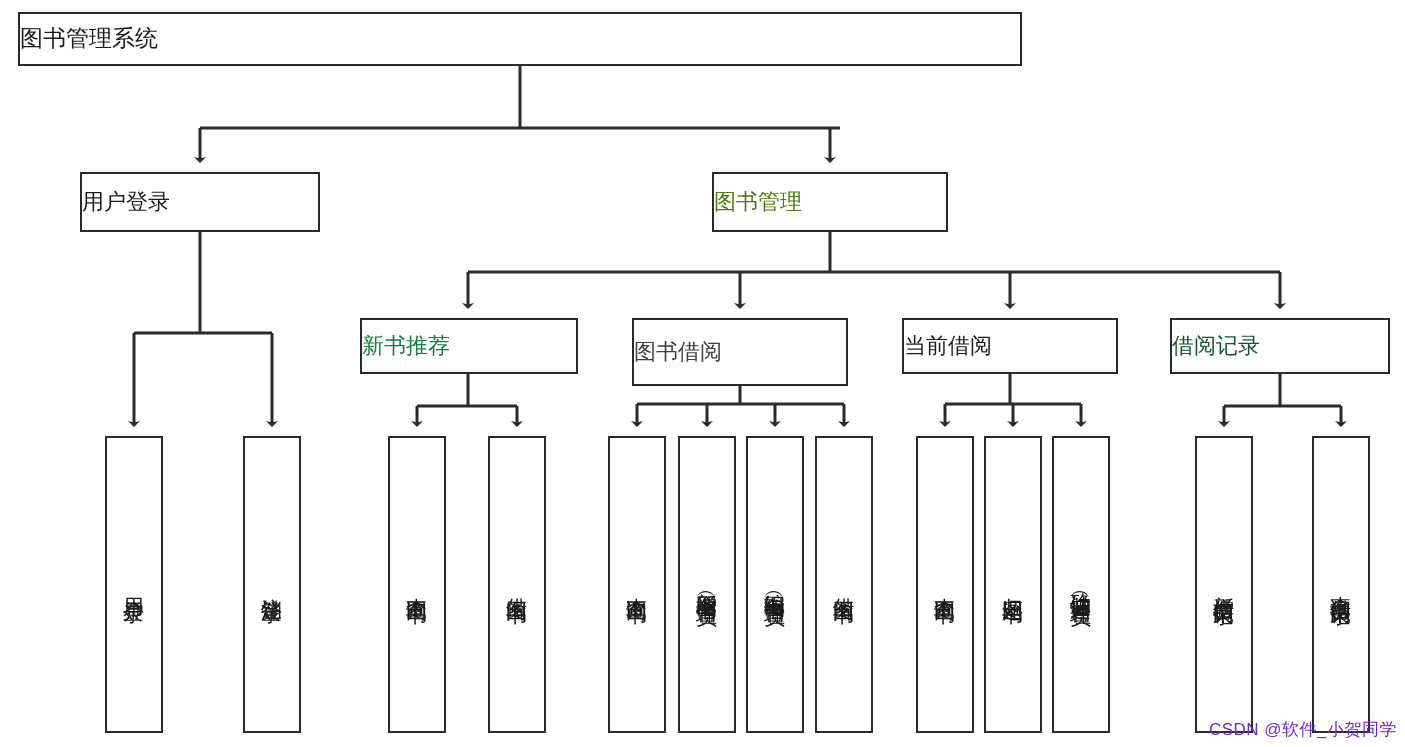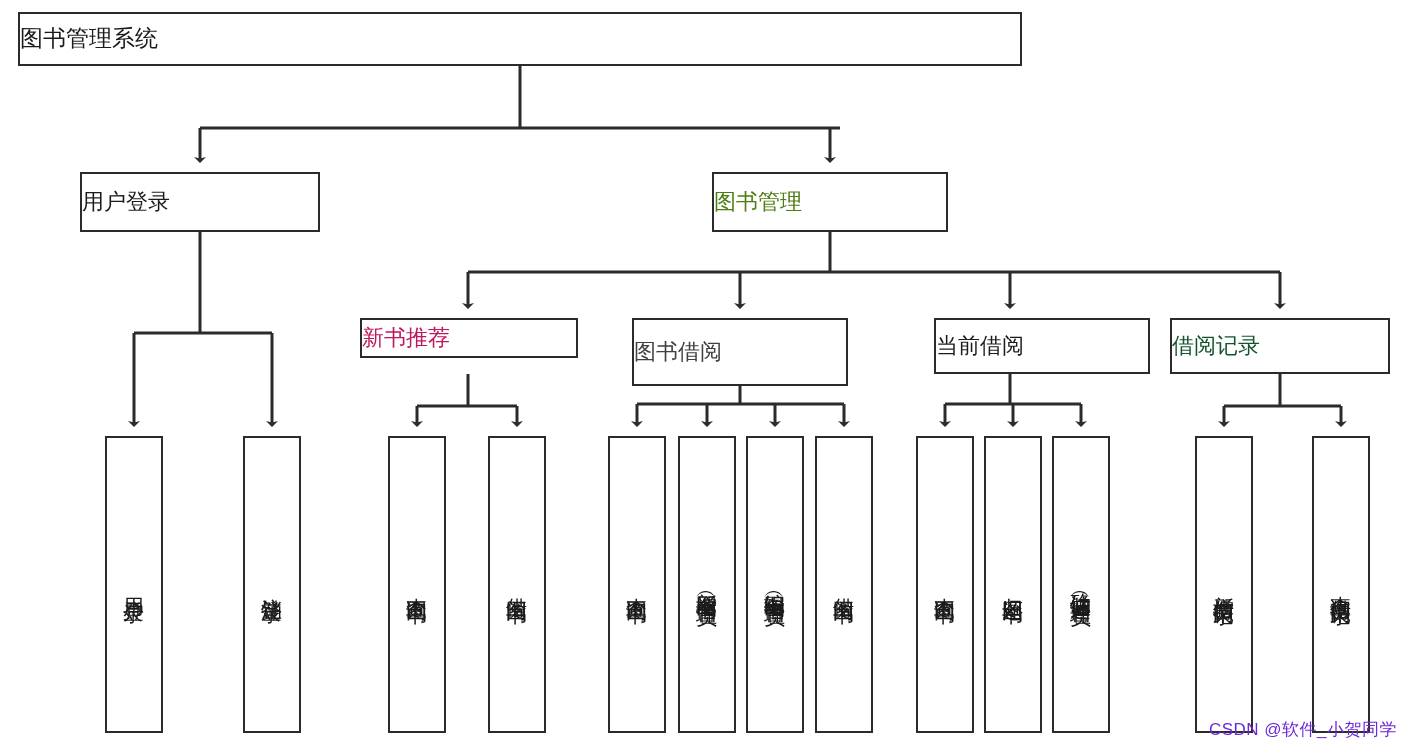--- a/index.html
+++ b/index.html
@@ -140,27 +140,27 @@
     <span class="node-label">图书管理系统</span>
   </div>
 
   <div class="node level2" style="left: 80px; top: 172px; width: 240px; height: 60px; border-color: rgb(43, 43, 43); background: rgb(255, 255, 255); color: rgb(27, 27, 27);">
     <span class="node-label">用户登录</span>
   </div>
   <div class="node level2" style="left: 712px; top: 172px; width: 236px; height: 60px; border-color: rgb(43, 43, 43); background: rgb(255, 255, 255); color: #4d7c0f;">
     <span class="node-label">图书管理</span>
   </div>
 
-  <div class="node level3" style="left: 360px; top: 318px; width: 218px; height: 40px; border-color: rgb(43, 43, 43); background: rgb(255, 255, 255); color: #be185d;">
+  <div class="node level3" style="left: 360px; top: 318px; width: 218px; height: 56px; border-color: rgb(43, 43, 43); background: rgb(255, 255, 255); color: #15803d;">
     <span class="node-label">新书推荐</span>
   </div>
   <div class="node level3" style="left: 632px; top: 318px; width: 216px; height: 68px; border-color: rgb(43, 43, 43); background: rgb(255, 255, 255); color: #404040;">
     <span class="node-label">图书借阅</span>
   </div>
-  <div class="node level3" style="left: 902px; top: 318px; width: 216px; height: 56px; border-color: rgb(43, 43, 43); background: rgb(255, 255, 255); color: rgb(27, 27, 27); margin-left: 32px;">
+  <div class="node level3" style="left: 902px; top: 318px; width: 216px; height: 56px; border-color: rgb(43, 43, 43); background: rgb(255, 255, 255); color: rgb(27, 27, 27);">
     <span class="node-label">当前借阅</span>
   </div>
   <div class="node level3" style="left: 1170px; top: 318px; width: 220px; height: 56px; border-color: rgb(43, 43, 43); background: rgb(255, 255, 255); color: #14532d;">
     <span class="node-label">借阅记录</span>
   </div>
 
   <div class="node leaf" style="left: 105px; top: 436px; width: 58px; height: 297px; border-color: rgb(43, 43, 43); background: rgb(255, 255, 255); color: rgb(27, 27, 27);">
     <span class="node-label">用户登录</span>
   </div>
   <div class="node leaf" style="left: 243px; top: 436px; width: 58px; height: 297px; border-color: rgb(43, 43, 43); background: rgb(255, 255, 255); color: rgb(27, 27, 27);">

